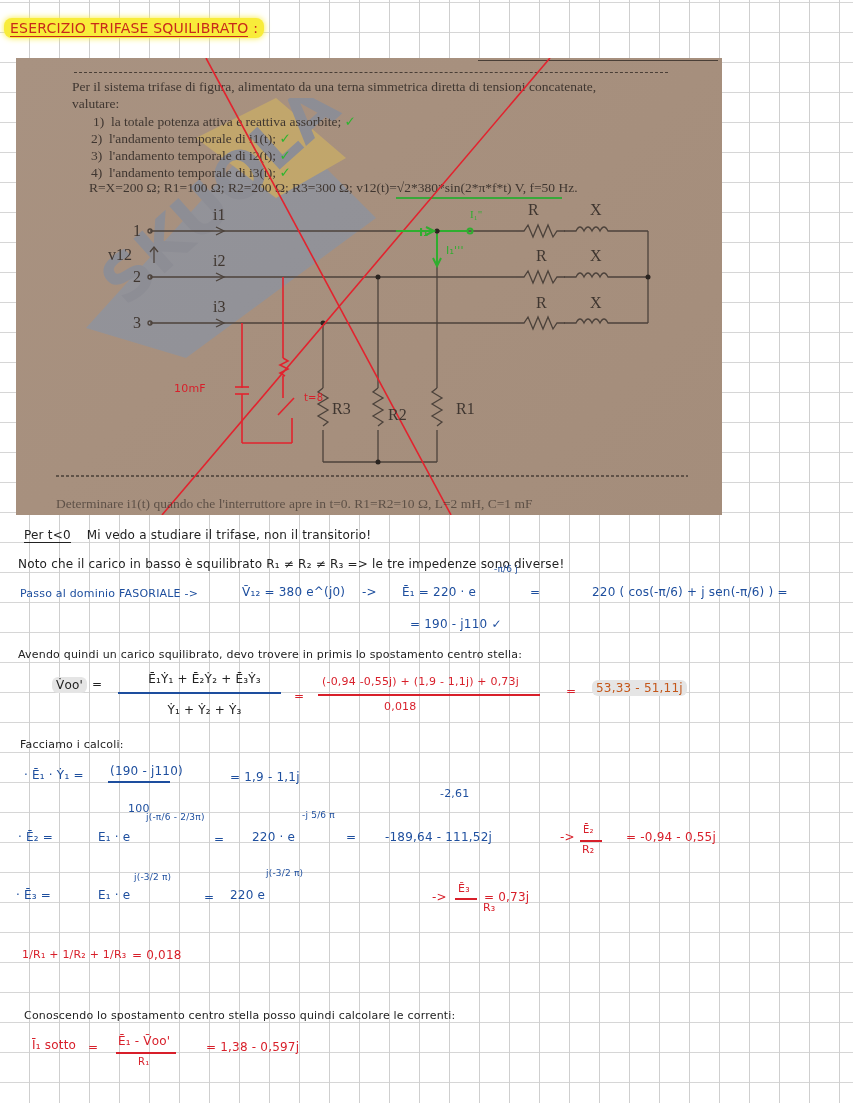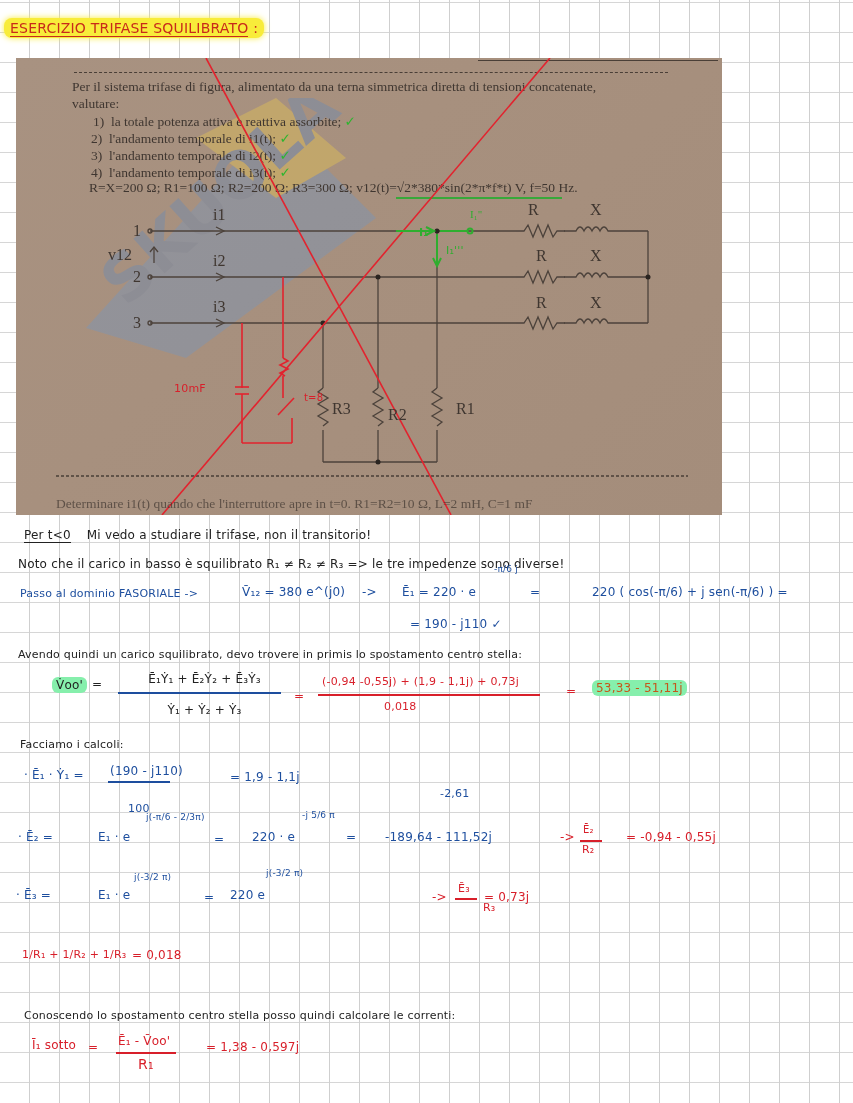--- a/index.html
+++ b/index.html
@@ -12,21 +12,21 @@
     background-size:30px 30px;
     background-position:29px 2px;
     font-family:"DejaVu Sans", sans-serif;
   }
   .abs{position:absolute;white-space:nowrap;}
   .hand{font-family:"DejaVu Sans", sans-serif;letter-spacing:0.2px;}
   .black{color:#222;}
   .blue{color:#1d4e9e;}
   .red{color:#d81f2a;}
   .orange{color:#c4571a;}
-  .hl{background:#86efac;border-radius:6px;padding:1px 4px;}
+  .hl{background:#e5e5e5;border-radius:6px;padding:1px 4px;}
 
   
   #title{left:4px;top:18px;font-size:14px;color:#c82a1a;padding:2px 6px;background:#f8ec3a;border-radius:8px;box-shadow:0 0 6px #f8ec3a;}
   #title span.u{border-bottom:1.5px solid #c82a1a;}
 
   
   #photo{position:absolute;left:16px;top:58px;width:706px;height:457px;
     background:linear-gradient(135deg,#a89281 0%,#a7907e 40%,#a48d7b 100%);overflow:hidden;}
   #photo .ptext{position:absolute;font-family:"Liberation Serif", serif;color:#3f3630;font-size:13.5px;white-space:nowrap;}
   #photo .dash{position:absolute;height:0;border-top:1.5px dashed #4a3f37;}
@@ -247,14 +247,14 @@
   <span>1/R₃</span>
 </div>
 <div class="abs hand red" style="left:132px;top:948px;font-size:12px;">= 0,018</div>
 
 <div class="abs hand black" style="left:24px;top:1009px;font-size:11px;">Conoscendo lo spostamento centro stella posso quindi calcolare le correnti:</div>
 
 <div class="abs hand red" style="left:32px;top:1038px;font-size:12px;">Ī₁ sotto</div>
 <div class="abs hand red" style="left:88px;top:1040px;font-size:12px;">=</div>
 <div class="abs hand red" style="left:118px;top:1034px;font-size:12px;">Ē₁ - V̄oo'</div>
 <div class="abs" style="left:116px;top:1052px;width:60px;height:1.5px;background:#d81f2a;"></div>
-<div class="abs hand red" style="left:138px;top:1056px;font-size:14px;">R₁</div>
+<div class="abs hand red" style="left:138px;top:1056px;font-size:10px;">R₁</div>
 <div class="abs hand red" style="left:206px;top:1040px;font-size:12px;">= 1,38 - 0,597j</div>
 
 </body></html>

